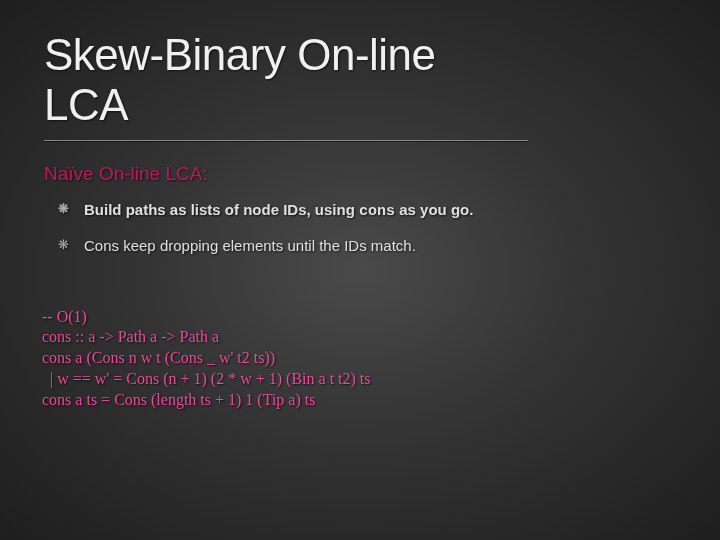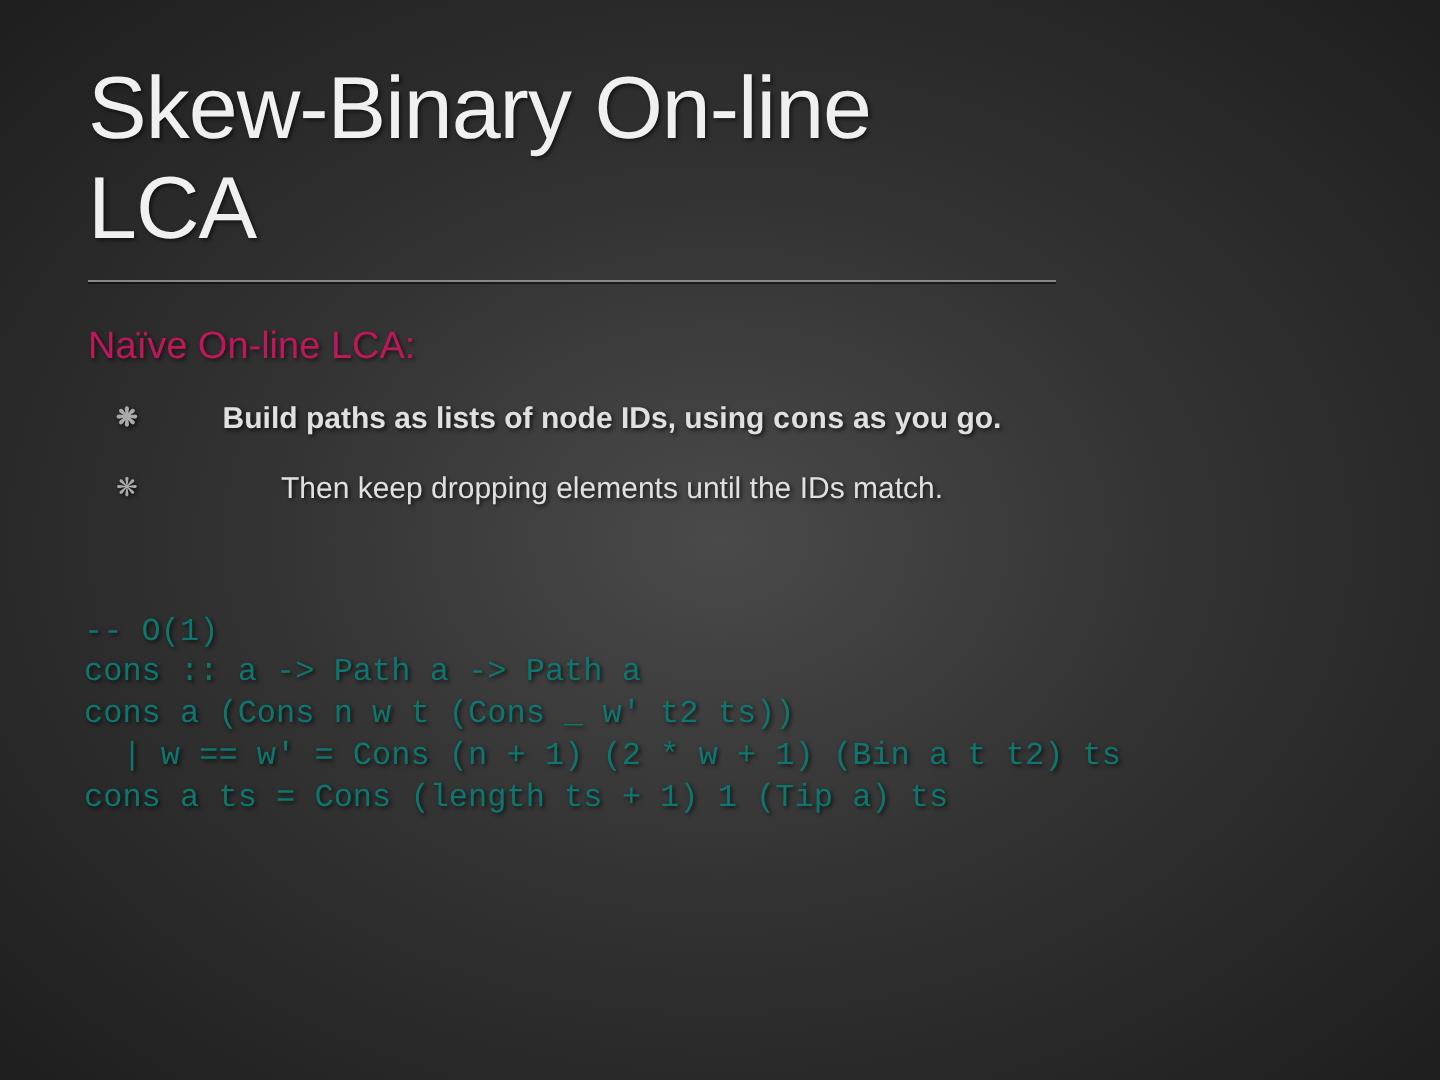--- a/index.html
+++ b/index.html
@@ -32,21 +32,20 @@
     font-size: 19px;
     font-weight: 400;
     color: #be185d;
     margin-bottom: 14px;
     text-shadow: 1px 1px 2px rgba(0,0,0,0.6);
   }
   ul.bullets {
     list-style: none;
     margin-left: 14px;
     margin-bottom: 50px;
-    text-align: center;
   }
   ul.bullets li {
     position: relative;
     padding-left: 26px;
     font-size: 15px;
     line-height: 1.45;
     margin-bottom: 12px;
     color: #e0e0e0;
     text-shadow: 1px 1px 2px rgba(0,0,0,0.7);
   }
@@ -56,38 +55,38 @@
     left: 0;
     top: 1px;
     font-size: 13px;
     color: #aaa;
   }
   ul.bullets li.bold { font-weight: bold; }
   ul.bullets li .mono {
     font-family: "Courier New", Courier, monospace;
   }
   pre.code {
-    font-family: Liberation Mono, monospace;
+    font-family: Liberation Serif, serif;
     font-size: 16px;
     line-height: 1.3;
-    color: #0f766e;
+    color: #ec4899;
     white-space: pre;
     text-shadow: 1px 1px 2px rgba(0,0,0,0.7);
     margin-left: -2px;
   }
 </style>
 </head>
 <body>
 
 <div class="slide">
   <h1 class="title">Skew-Binary On-line LCA</h1>
   <hr class="hr">
   <div class="subtitle">Naïve On-line LCA:</div>
   <ul class="bullets">
       <li class="bold">Build paths as lists of node IDs, using <span class="mono">cons</span> as you go.</li>
-      <li>Then keep dropping elements until the IDs match.</li>
+      <li>Cons keep dropping elements until the IDs match.</li>
     </ul>
   <pre class="code">-- O(1)
 cons :: a -&gt; Path a -&gt; Path a
 cons a (Cons n w t (Cons _ w' t2 ts))
   | w == w' = Cons (n + 1) (2 * w + 1) (Bin a t t2) ts
 cons a ts = Cons (length ts + 1) 1 (Tip a) ts</pre>
 </div>
 
 </body></html>

